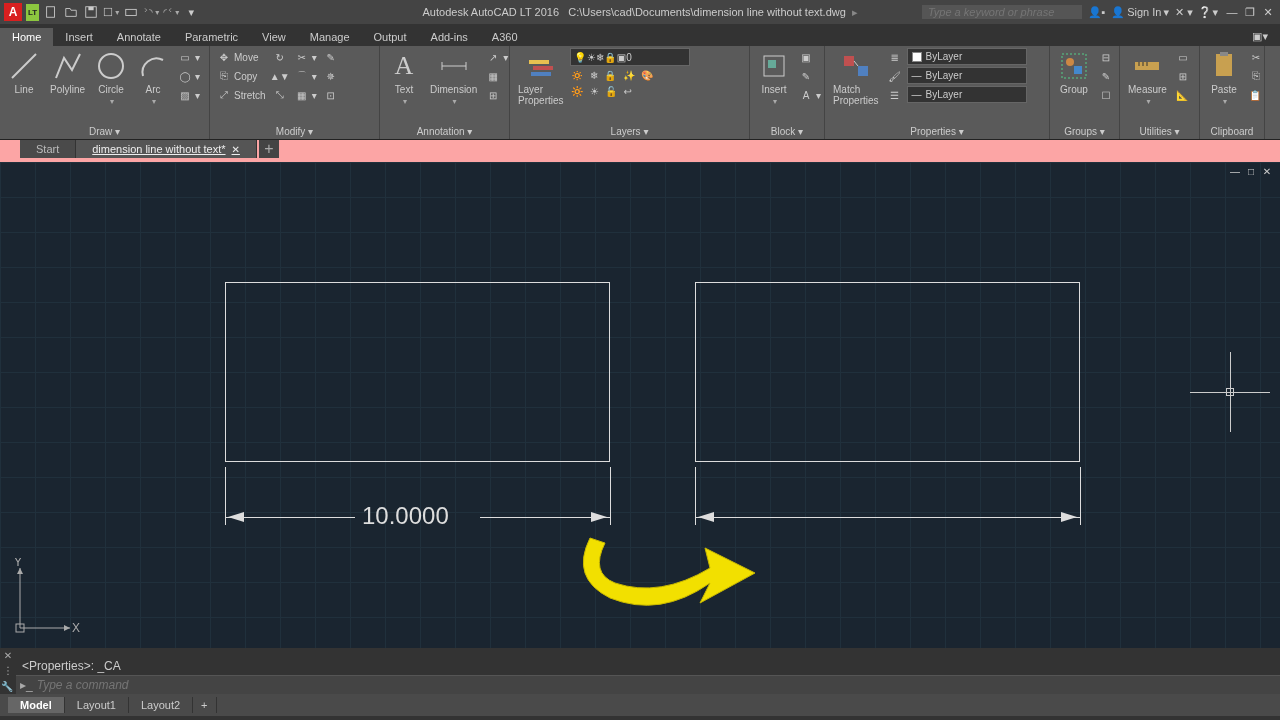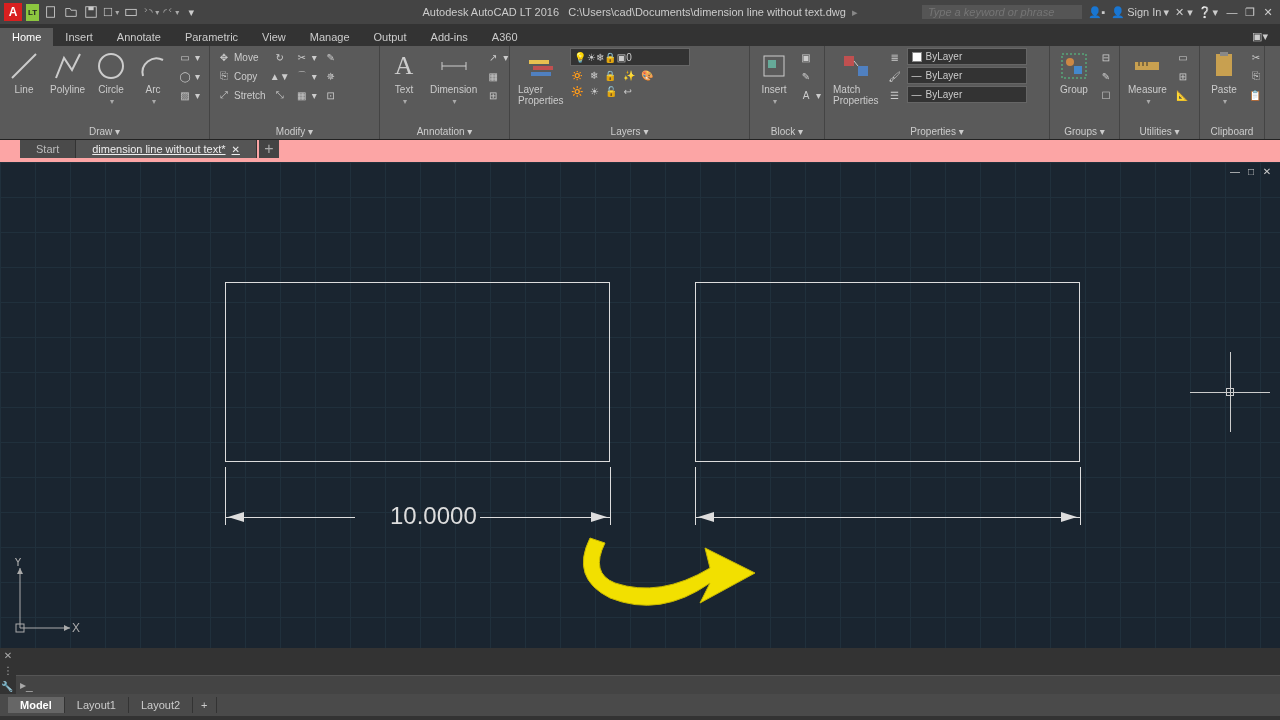--- a/index.html
+++ b/index.html
@@ -459,21 +459,21 @@
   <div class="rect" style="left:225px; top:120px; width:385px; height:180px;"></div>
 
   <div class="rect" style="left:695px; top:120px; width:385px; height:180px;"></div>
 
   <div class="dim-ext" style="left:225px; top:305px; height:58px;"></div>
   <div class="dim-ext" style="left:610px; top:305px; height:58px;"></div>
   <div class="dim-line" style="left:225px; top:355px; width:130px;"></div>
   <div class="dim-line" style="left:480px; top:355px; width:130px;"></div>
   <div class="dim-arrow-l" style="left:228px; top:350px;"></div>
   <div class="dim-arrow-r" style="left:591px; top:350px;"></div>
-  <div class="dim-text" style="left:390px; top:340px;">10.0000</div>
+  <div class="dim-text" style="left:362px; top:340px;">10.0000</div>
 
   <div class="dim-ext" style="left:695px; top:305px; height:58px;"></div>
   <div class="dim-ext" style="left:1080px; top:305px; height:58px;"></div>
   <div class="dim-line" style="left:695px; top:355px; width:385px;"></div>
   <div class="dim-arrow-l" style="left:698px; top:350px;"></div>
   <div class="dim-arrow-r" style="left:1061px; top:350px;"></div>
 
   <svg class="yarrow" width="200" height="90" viewBox="0 0 200 90">
     <path d="M30 10 Q10 50 50 70 Q100 90 150 55 L140 75 L195 45 L145 20 L150 40 Q100 70 55 55 Q30 45 45 15 Z" fill="#f2e000" stroke="#c8b800"></path>
   </svg>
@@ -495,22 +495,24 @@
   </div>
 </div>
 
 <div class="cmd-area">
   <div class="xcol">
     <span>✕</span>
     <span>⋮</span>
     <span>🔧</span>
   </div>
   <div class="lines">
+    <div class="cmd-hist">&lt;Properties&gt;: _CA</div>
     <div class="cmd-input-row">
       <span style="color:#aaa">▸_</span>
+      <input class="cmd-input" placeholder="Type a command" style="">
     </div>
   </div>
 </div>
 
 <div class="layout-tabs">
   <div class="ltab active">Model</div>
   <div class="ltab">Layout1</div>
   <div class="ltab">Layout2</div>
   <div class="ltab add">+</div>
 </div>

